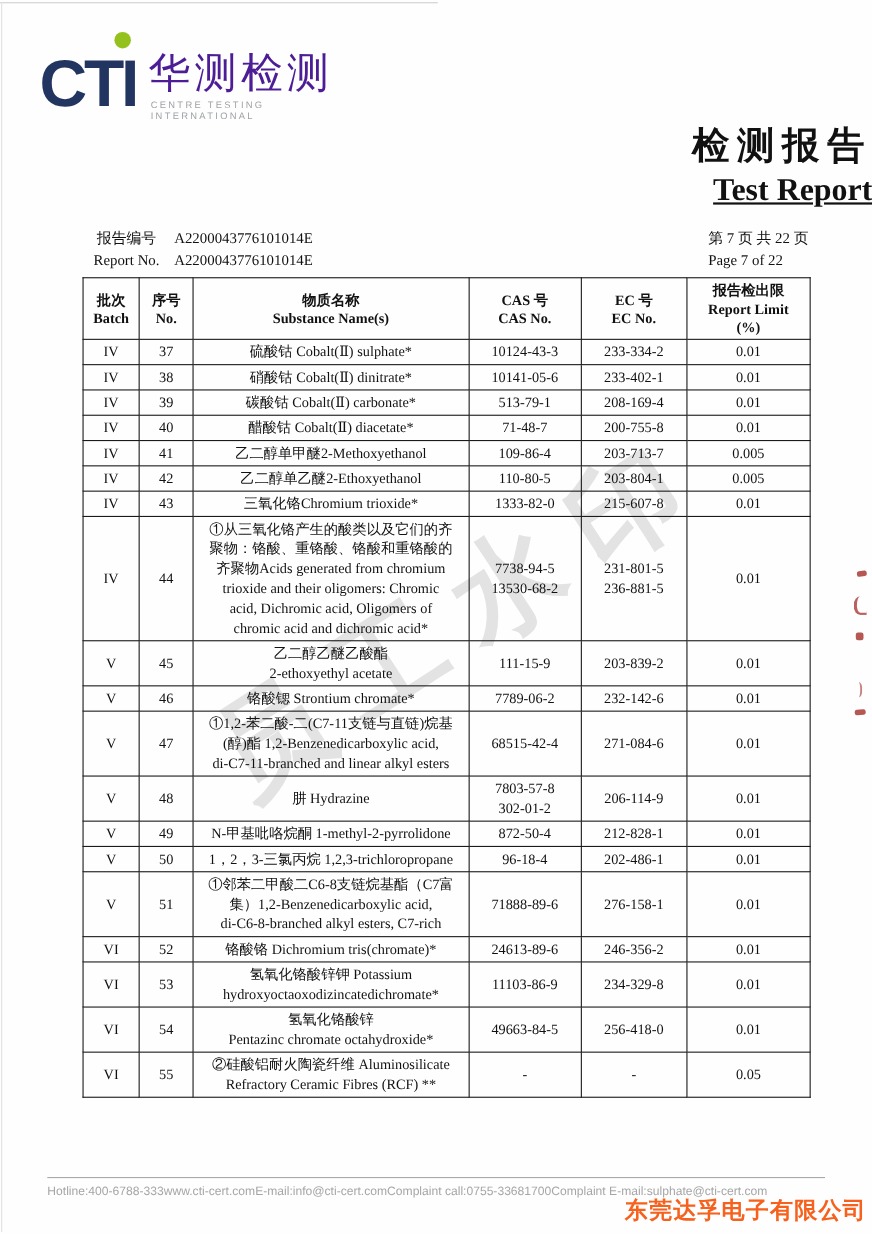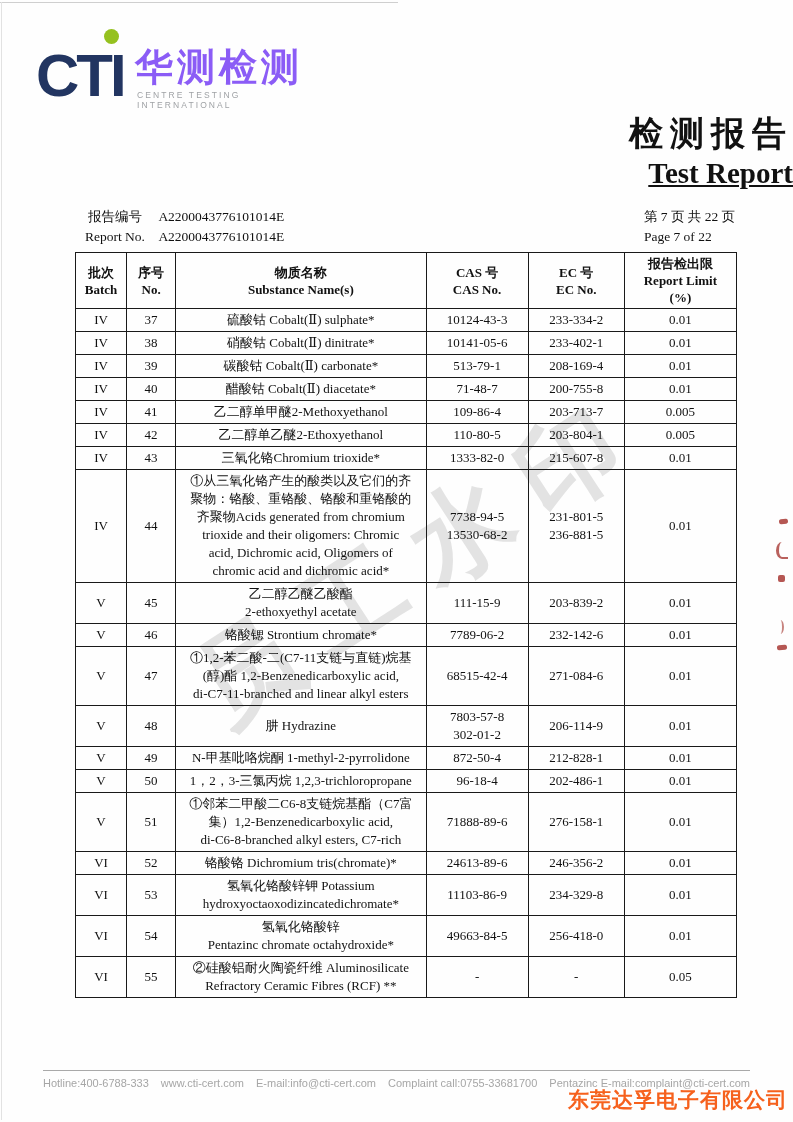--- a/index.html
+++ b/index.html
@@ -15,21 +15,21 @@
   
   .logo{position:absolute;left:36px;top:26px;width:300px;height:80px;}
   .logo-cti{
     position:absolute;left:0;top:8px;
     font-family:"Liberation Sans","DejaVu Sans",sans-serif;
     font-weight:800;font-size:60px;line-height:60px;letter-spacing:-3px;color:#223561;margin-top:12px;
   }
   .logo-dot{position:absolute;left:68px;top:3px;width:15px;height:15px;border-radius:50%;background:#95c11f;}
   .logo-cn{
     position:absolute;left:99px;top:20px;
-    font-size:38px;line-height:42px;letter-spacing:4px;color:#8b5cf6;font-weight:700;
+    font-size:38px;line-height:42px;letter-spacing:4px;color:#4c1d95;font-weight:400;
     font-family:"Liberation Sans","DejaVu Sans",sans-serif;
   }
   .logo-en{
     position:absolute;left:101px;top:64px;
     font-family:"Liberation Sans","DejaVu Sans",sans-serif;
     font-size:8.5px;letter-spacing:2.1px;color:#9fa2a5;
   }
 
   
   .title-block{position:absolute;left:0;top:112px;width:100%;text-align:right;}
@@ -71,21 +71,21 @@
   .f1{left:779px;top:519px;width:9px;height:5px;transform:rotate(-8deg);}
   .f2{left:776px;top:542px;width:9px;height:15px;background:transparent;border-left:3px solid #a83a35;border-bottom:2px solid #a83a35;border-radius:60% 0 0 60%;opacity:.8;}
   .f3{left:778px;top:575px;width:7px;height:7px;}
   .f4{left:777px;top:620px;width:5px;height:14px;background:transparent;border-right:2px solid #b0504a;border-radius:0 50% 50% 0;opacity:.7;}
   .f5{left:777px;top:645px;width:10px;height:5px;transform:rotate(-6deg);}
 
   
   .footer-line{position:absolute;left:43px;top:1070px;width:707px;height:1px;background:#a9a9a9;}
   .footer-items{
     position:absolute;left:43px;top:1077px;width:707px;
-    display:flex;justify-content:space-between;
+    display:flex;
     font-family:"Liberation Sans","DejaVu Sans",sans-serif;
     font-size:11px;color:#a6a6a6;
   }
   .company-overlay{
     position:absolute;right:5px;top:1086px;
     font-family:"Liberation Sans","DejaVu Sans",sans-serif;
     font-size:21px;font-weight:bold;color:#f6611d;letter-spacing:1px;z-index:2;
   }
 </style>
 </head>
@@ -330,17 +330,17 @@
   <div class="stamp-frag f3"></div>
   <div class="stamp-frag f4"></div>
   <div class="stamp-frag f5"></div>
 
   <div class="footer-line"></div>
   <div class="footer-items">
       <span>Hotline:400-6788-333</span>
       <span>www.cti-cert.com</span>
       <span>E-mail:info@cti-cert.com</span>
       <span>Complaint call:0755-33681700</span>
-      <span>Pentazinc E-mail:complaint@cti-cert.com</span>
+      <span>Complaint E-mail:sulphate@cti-cert.com</span>
     </div>
   <div class="company-overlay">东莞达孚电子有限公司</div>
 
 </div>
 
 </body></html>

